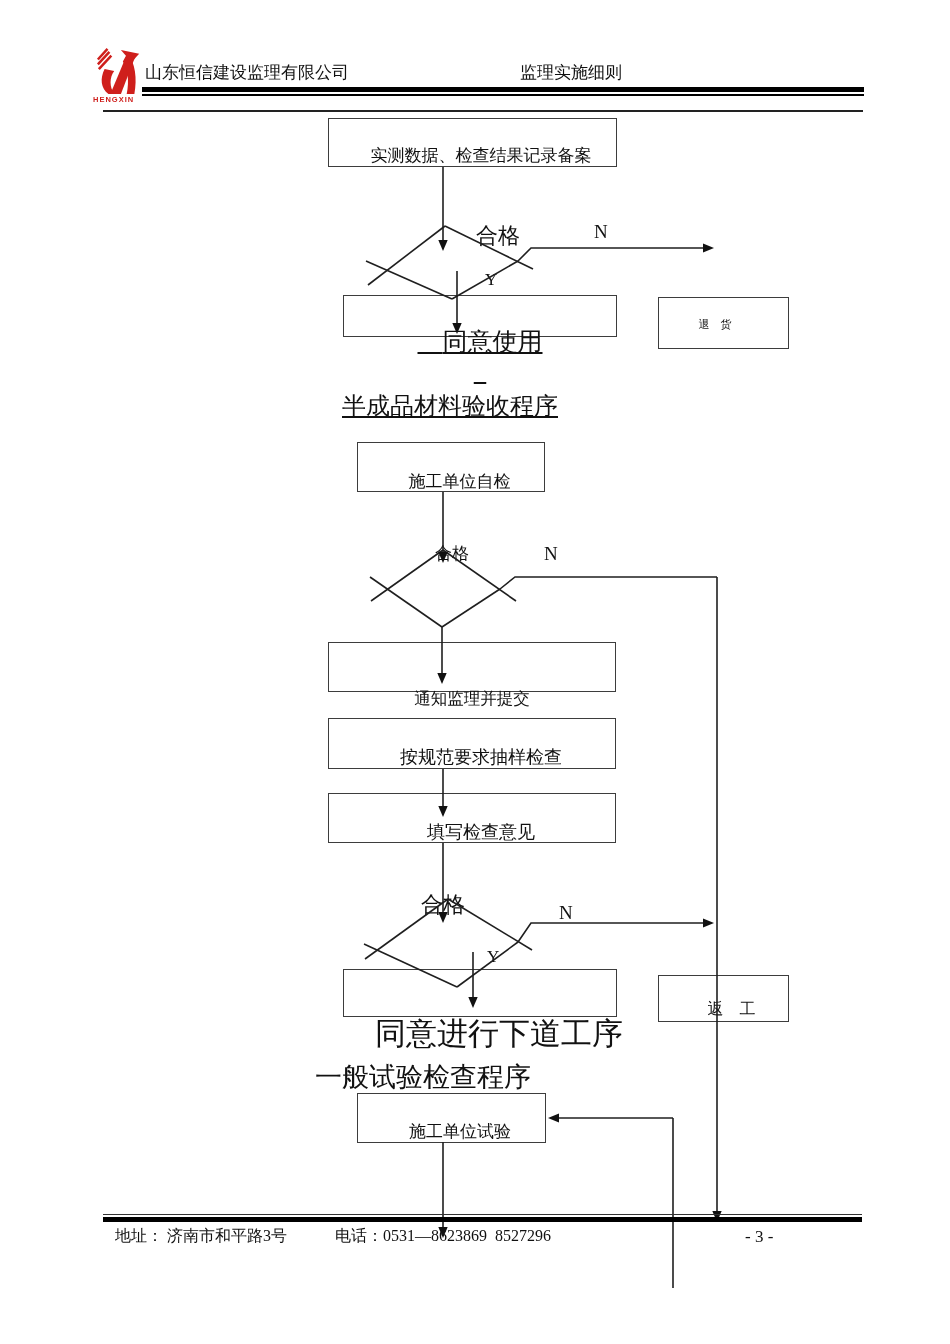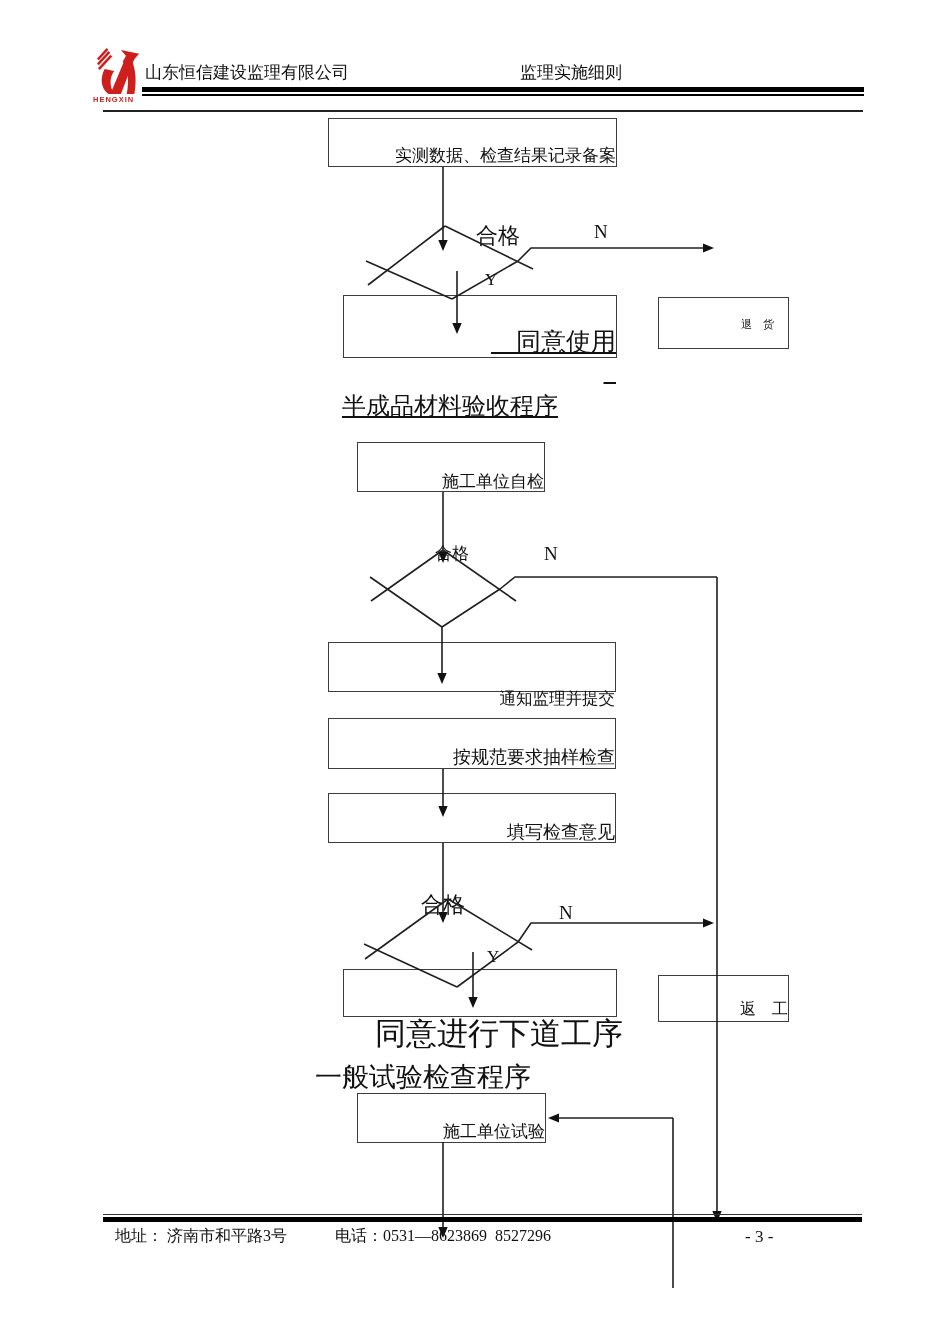--- a/index.html
+++ b/index.html
@@ -6,21 +6,21 @@
   .page{
     position:relative;width:950px;height:1344px;background:#ffffff;
     margin:0 auto;overflow:hidden;
     font-family:"Liberation Serif","DejaVu Serif",serif;color:#111;
   }
   .abs{position:absolute;}
   .txt{white-space:pre;line-height:1.15;}
   .rule{position:absolute;background:#000;}
   .fbox{
     position:absolute;border:1.6px solid #3d3d3d;background:transparent;
-    text-align:right;box-sizing:border-box;white-space:pre;
+    text-align:center;box-sizing:border-box;white-space:pre;
   }
   .svglayer{position:absolute;left:0;top:0;pointer-events:none;}
   .red{color:#cf1f1c;}
   .serifsm{font-family:"Liberation Serif","DejaVu Serif",serif;}
   .shift-l{position:relative;left:-14px;}
 </style>
 </head>
 <body>
 
 <div class="page">
@@ -48,21 +48,21 @@
   <div class="rule" style="left:103px;top:110px;width:760px;height:1.5px;background:#222;"></div>
 
   <div class="fbox" style="left:328px;top:118px;width:289px;height:49px;font-size:17px;padding-top:5px;">
     <span>实测数据、检查结果记录备案</span>
   </div>
 
   <div class="abs txt" style="left:476px;top:223px;font-size:22px;">合格</div>
   <div class="abs txt serifsm" style="left:594px;top:221px;font-size:19px;">N</div>
   <div class="abs txt serifsm" style="left:485px;top:270px;font-size:17px;">Y</div>
 
-  <div class="fbox" style="left:343px;top:295px;width:274px;height:63px;font-size:25px;padding-top:1px;text-decoration:underline;">
+  <div class="fbox" style="left:343px;top:295px;width:274px;height:42px;font-size:25px;padding-top:1px;text-decoration:underline;">
     <span>同意使用</span>
   </div>
 
   <div class="fbox" style="left:658px;top:297px;width:131px;height:52px;font-size:11px;padding-top:7px;">
     <span class="shift-l">退　货</span>
   </div>
 
   <div class="abs txt" style="left:342px;top:393px;width:300px;text-align:left;font-size:24px;text-decoration:underline;">半成品材料验收程序</div>
 
   <div class="fbox" style="left:357px;top:442px;width:188px;height:50px;font-size:17px;padding-top:7px;">

